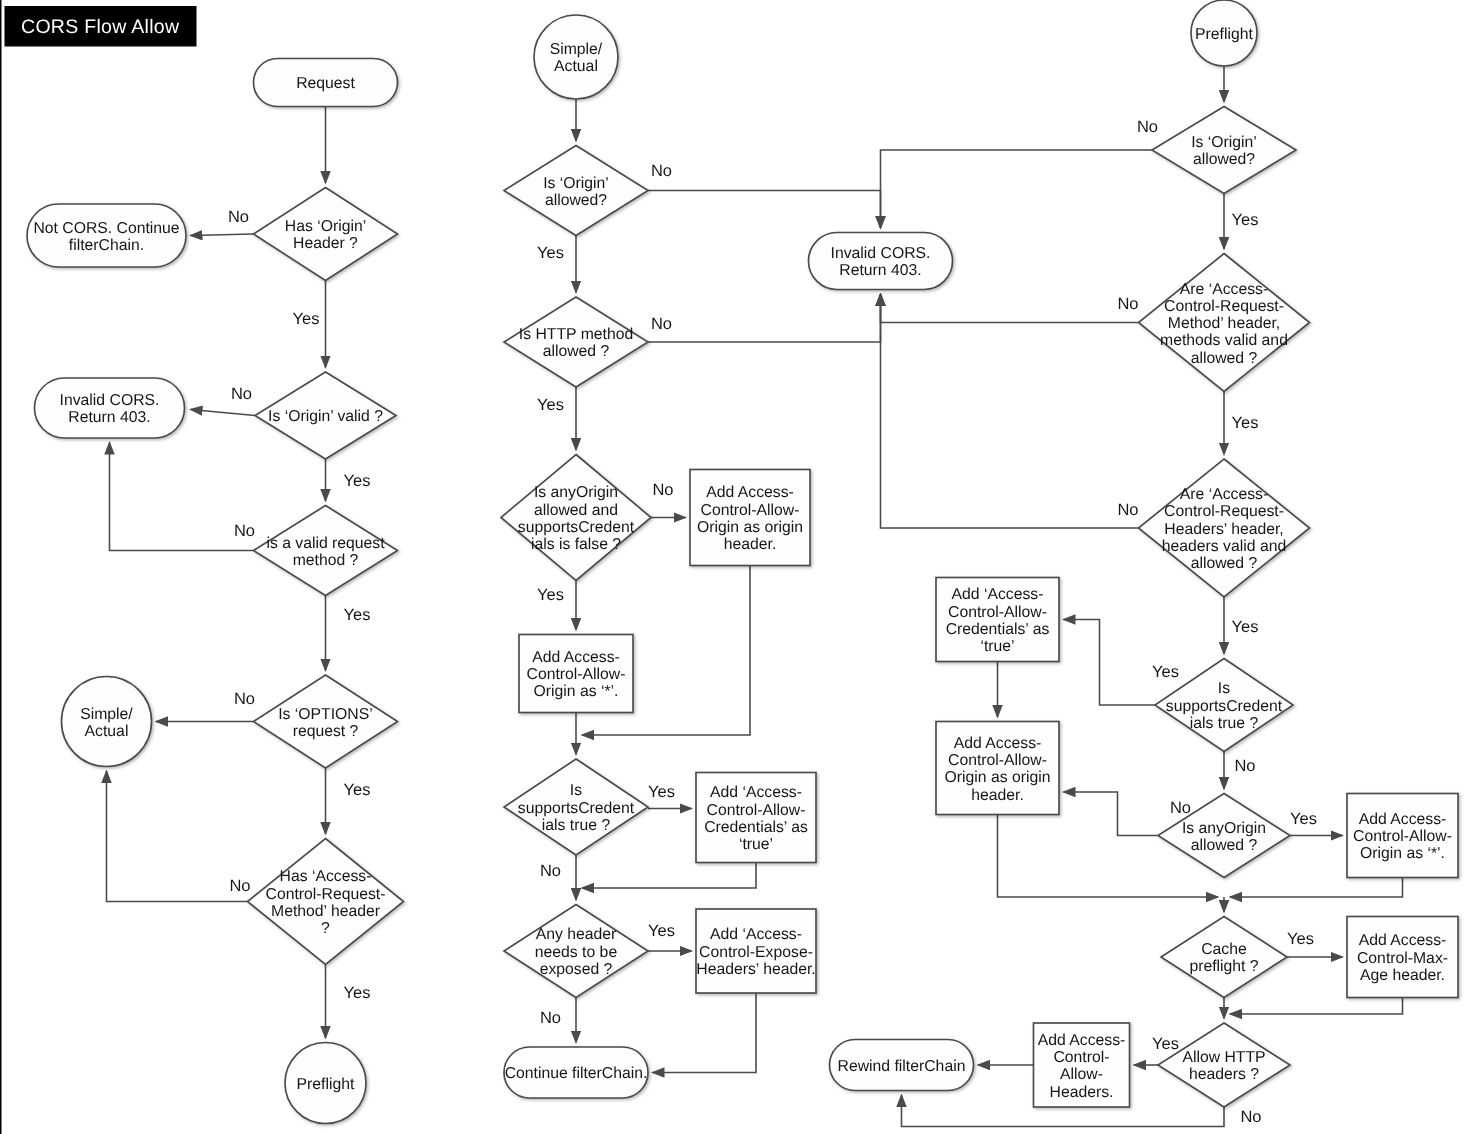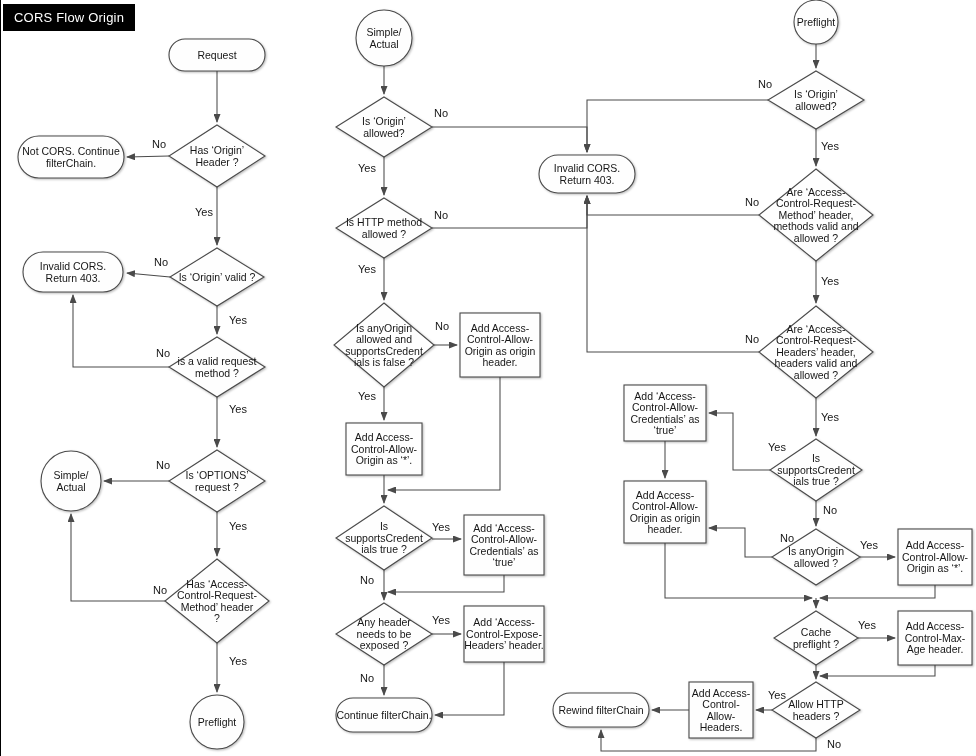--- a/index.html
+++ b/index.html
@@ -20,21 +20,21 @@
   }
   .node-label{font-size:10.5px;fill:#161616;text-anchor:middle;font-family:"Liberation Sans",sans-serif;}
   .edge{fill:none;stroke:var(--edge-color,#4a4a4a);stroke-width:1.05;}
   .edge-label{font-size:11px;fill:#161616;text-anchor:middle;font-family:"Liberation Sans",sans-serif;}
   .arrowhead-path{fill:var(--edge-color,#4a4a4a);}
 </style>
 </head>
 <body>
 
 <div class="page">
-  <div class="title-box">CORS Flow Origin</div>
+  <div class="title-box">CORS Flow Allow</div>
   <svg id="diagram-svg" width="976" height="756" viewBox="0 0 976 756">
     <defs>
       <marker id="arrowhead" markerWidth="9" markerHeight="7" refX="8" refY="3.5" orient="auto" markerUnits="userSpaceOnUse">
         <path class="arrowhead-path" d="M0,0 L9,3.5 L0,7 Z"></path>
       </marker>
     </defs>
   <polyline points="216,71 216,122" class="edge" marker-end="url(#arrowhead)"></polyline>
       <polyline points="168,156 126,157" class="edge" marker-end="url(#arrowhead)"></polyline>
       <text x="158" y="148" class="edge-label">No</text>
       <polyline points="216,187 216,245" class="edge" marker-end="url(#arrowhead)"></polyline>

